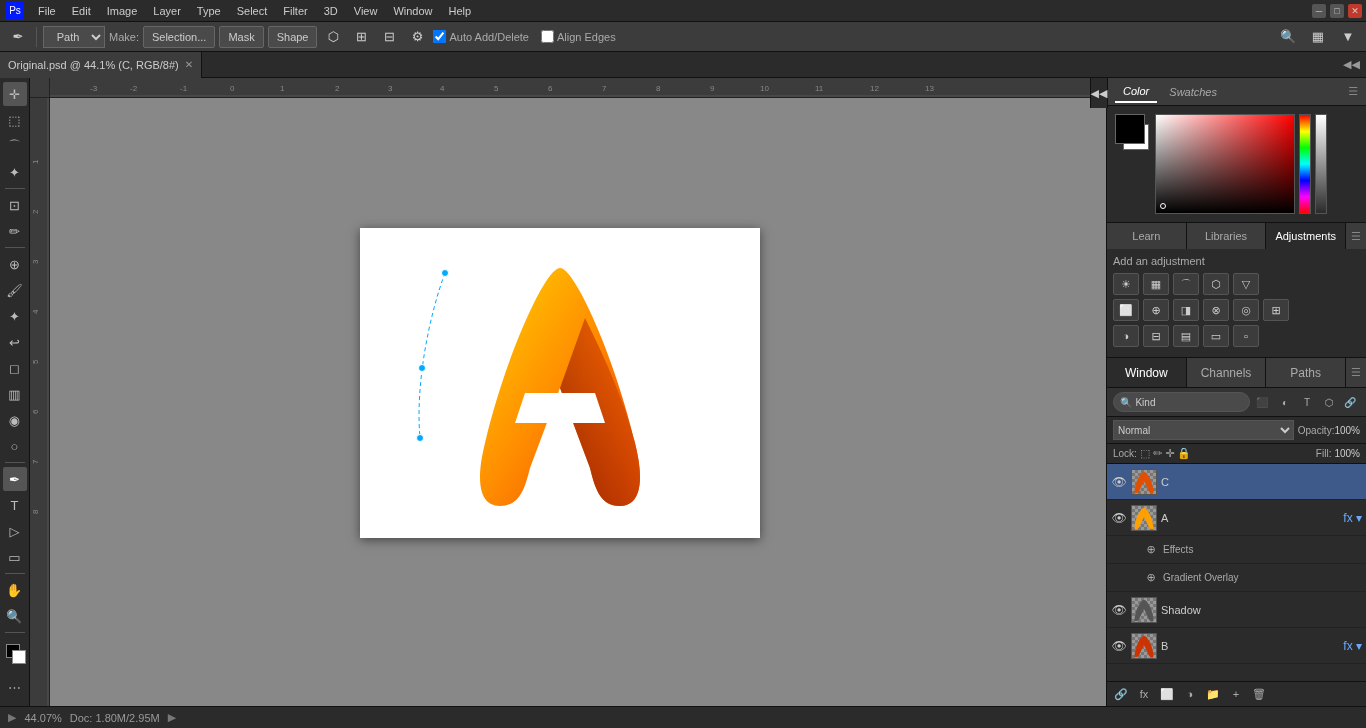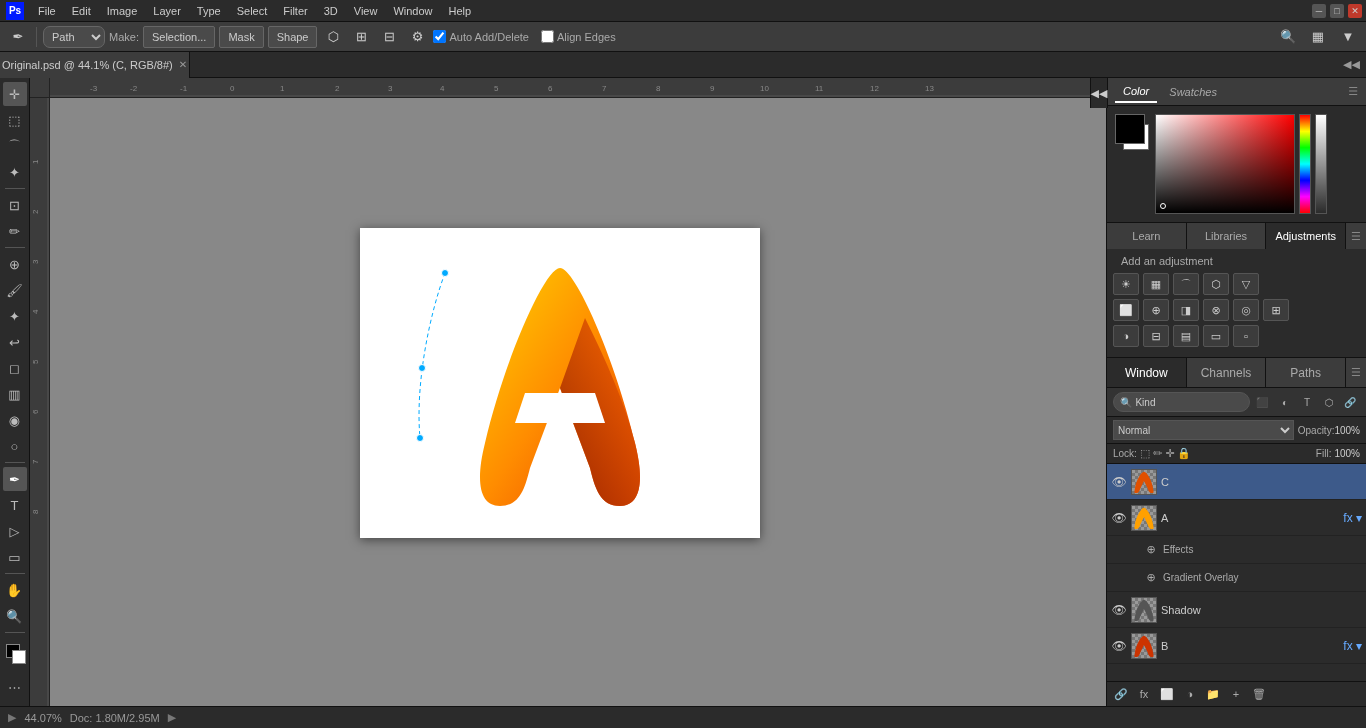--- a/index.html
+++ b/index.html
@@ -1,37 +1,37 @@
 <!DOCTYPE html>
 <html><head>
   <meta charset="utf-8">
   <style>
     * { margin: 0; padding: 0; box-sizing: border-box; }
     body { width: 1366px; height: 728px; overflow: hidden; background: #1e1e1e; font-family: 'Segoe UI', Arial, sans-serif; font-size: 11px; color: #ccc; user-select: none; }
 
     
     #menu-bar { display: flex; align-items: center; height: 22px; background: #2b2b2b; border-bottom: 1px solid #111; padding: 0 4px; }
     #menu-bar .ps-logo { width: 22px; height: 22px; display: flex; align-items: center; justify-content: center; margin-right: 4px; }
-    .ps-logo-icon { width: 18px; height: 18px; background: #001aff; display: flex; align-items: center; justify-content: center; color: white; font-size: 10px; font-weight: bold; }
+    .ps-logo-icon { width: 18px; height: 18px; background: #001aff; display: flex; align-items: center; justify-content: center; color: white; font-size: 10px; font-weight: normal; }
     .menu-item { padding: 2px 8px; font-size: 11px; color: #ccc; cursor: pointer; }
     .window-controls { margin-left: auto; display: flex; gap: 4px; }
     .win-btn { width: 14px; height: 14px; border-radius: 2px; border: none; cursor: pointer; font-size: 9px; display: flex; align-items: center; justify-content: center; background: #555; color: #ccc; }
 
     
     #toolbar { display: flex; align-items: center; height: 30px; background: #3c3c3c; border-bottom: 1px solid #111; padding: 0 6px; gap: 4px; }
     .toolbar-icon-btn { width: 24px; height: 24px; display: flex; align-items: center; justify-content: center; cursor: pointer; border-radius: 2px; font-size: 13px; color: #ccc; }
     .toolbar-separator { width: 1px; height: 20px; background: #555; margin: 0 2px; }
-    .toolbar-select { height: 22px; background: #4a4a4a; border: 1px solid #666; color: #ccc; font-size: 11px; padding: 0 4px; border-radius: 7px; }
+    .toolbar-select { height: 22px; background: #4a4a4a; border: 1px solid #666; color: #ccc; font-size: 11px; padding: 0 4px; border-radius: 0; text-align: center; }
     .toolbar-label { font-size: 11px; color: #aaa; }
     .toolbar-btn { height: 22px; background: #4a4a4a; border: 1px solid #666; color: #ccc; font-size: 11px; padding: 0 8px; border-radius: 2px; cursor: pointer; }
     .toolbar-checkbox-label { display: flex; align-items: center; gap: 3px; font-size: 11px; color: #aaa; }
 
     
     #tab-bar { display: flex; align-items: center; height: 26px; background: #2b2b2b; border-bottom: 1px solid #111; }
-    .doc-tab { display: flex; align-items: center; height: 26px; padding: 0 2px; background: #3c3c3c; border-right: 1px solid #111; font-size: 11px; color: #ccc; gap: 6px; }
+    .doc-tab { display: flex; align-items: center; height: 26px; padding: 0 8px; background: #3c3c3c; border-right: 1px solid #111; font-size: 11px; color: #ccc; gap: 6px; }
     .doc-tab .close-tab { cursor: pointer; color: #999; font-size: 10px; }
     .collapse-btn { margin-left: auto; padding: 0 6px; cursor: pointer; color: #999; }
 
     
     #main-area { display: flex; height: calc(728px - 22px - 30px - 26px - 22px); }
 
     
     #left-toolbox { width: 30px; background: #2b2b2b; border-right: 1px solid #111; display: flex; flex-direction: column; align-items: center; padding: 4px 0; gap: 2px; overflow: hidden; }
     .tool-btn { width: 24px; height: 24px; display: flex; align-items: center; justify-content: center; cursor: pointer; border-radius: 2px; font-size: 13px; color: #bbb; position: relative; }
     .tool-btn.active { background: #555; }
@@ -56,21 +56,21 @@
     .panel-options { margin-left: auto; cursor: pointer; color: #888; }
     .color-body { padding: 8px; display: flex; gap: 6px; }
     .color-swatch { width: 30px; height: 30px; background: #000; border: 1px solid #666; cursor: pointer; }
 
     
     #adjustments-panel { border-bottom: 1px solid #111; }
     .adj-tabs { display: flex; height: 26px; background: #3c3c3c; }
     .adj-tab { flex: 1; display: flex; align-items: center; justify-content: center; font-size: 11px; color: #aaa; cursor: pointer; border-right: 1px solid #111; }
     .adj-tab.active { color: #fff; background: #2b2b2b; }
     .adj-body { padding: 6px; }
-    .adj-title { font-size: 11px; color: #aaa; margin-bottom: 6px; margin-left: 8px; }
+    .adj-title { font-size: 11px; color: #aaa; margin-bottom: 6px; }
     .adj-icons-row { display: flex; gap: 4px; margin-bottom: 4px; flex-wrap: wrap; }
     .adj-icon-btn { width: 26px; height: 22px; background: #3c3c3c; border: 1px solid #555; display: flex; align-items: center; justify-content: center; cursor: pointer; font-size: 11px; color: #ccc; border-radius: 2px; }
 
     
     #layers-panel { flex: 1; display: flex; flex-direction: column; overflow: hidden; }
     .layers-tabs { display: flex; height: 30px; background: #3c3c3c; border-bottom: 1px solid #111; }
     .layers-tab { flex: 1; display: flex; align-items: center; justify-content: center; font-size: 12px; color: #aaa; cursor: pointer; border-right: 1px solid #111; }
     .layers-tab.active { color: #fff; background: #2b2b2b; }
     .layers-tab-options { width: 20px; display: flex; align-items: center; justify-content: center; cursor: pointer; color: #888; }
     .layers-controls { padding: 4px 6px; display: flex; align-items: center; gap: 4px; background: #333; border-bottom: 1px solid #111; }

